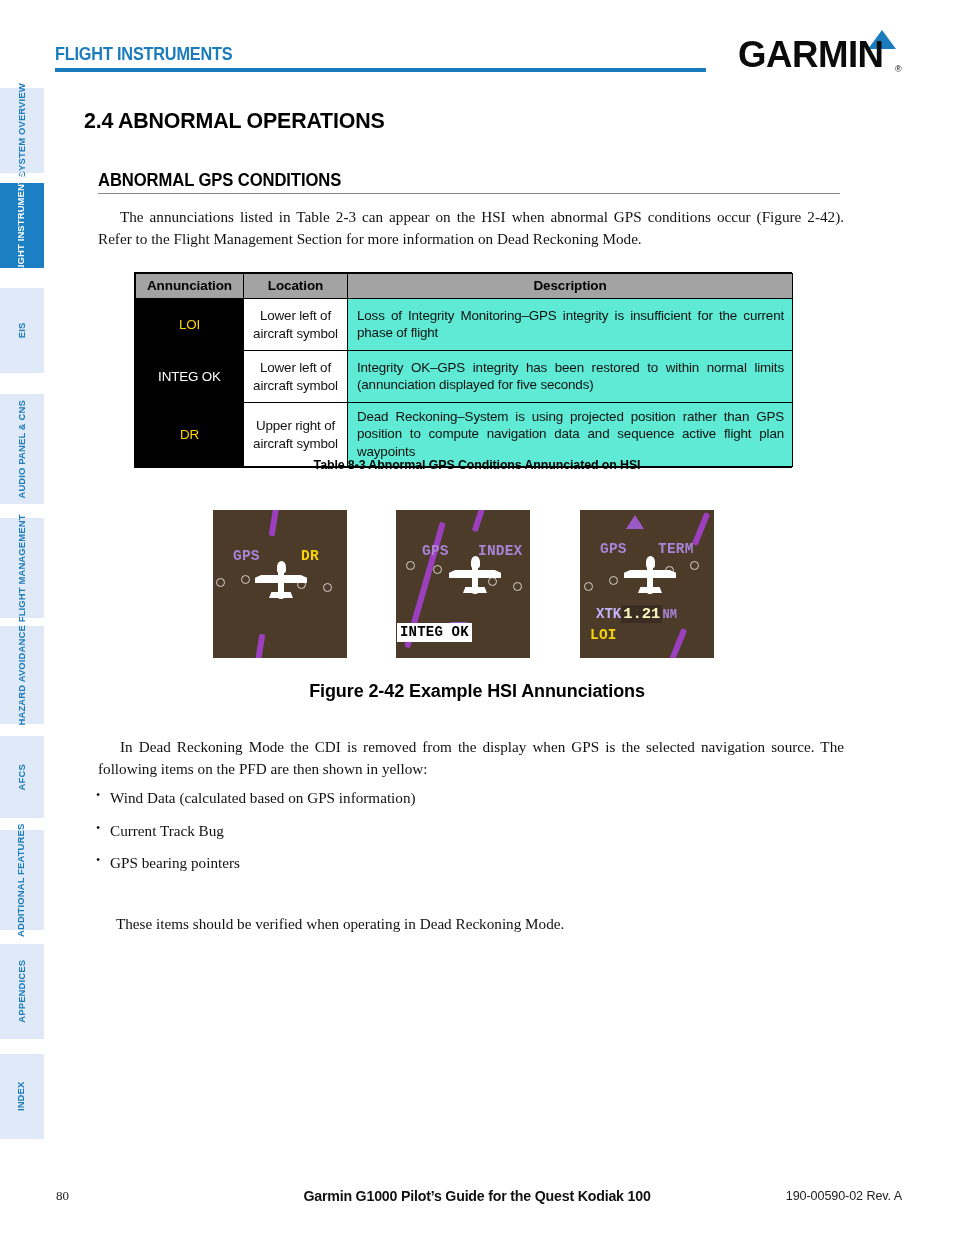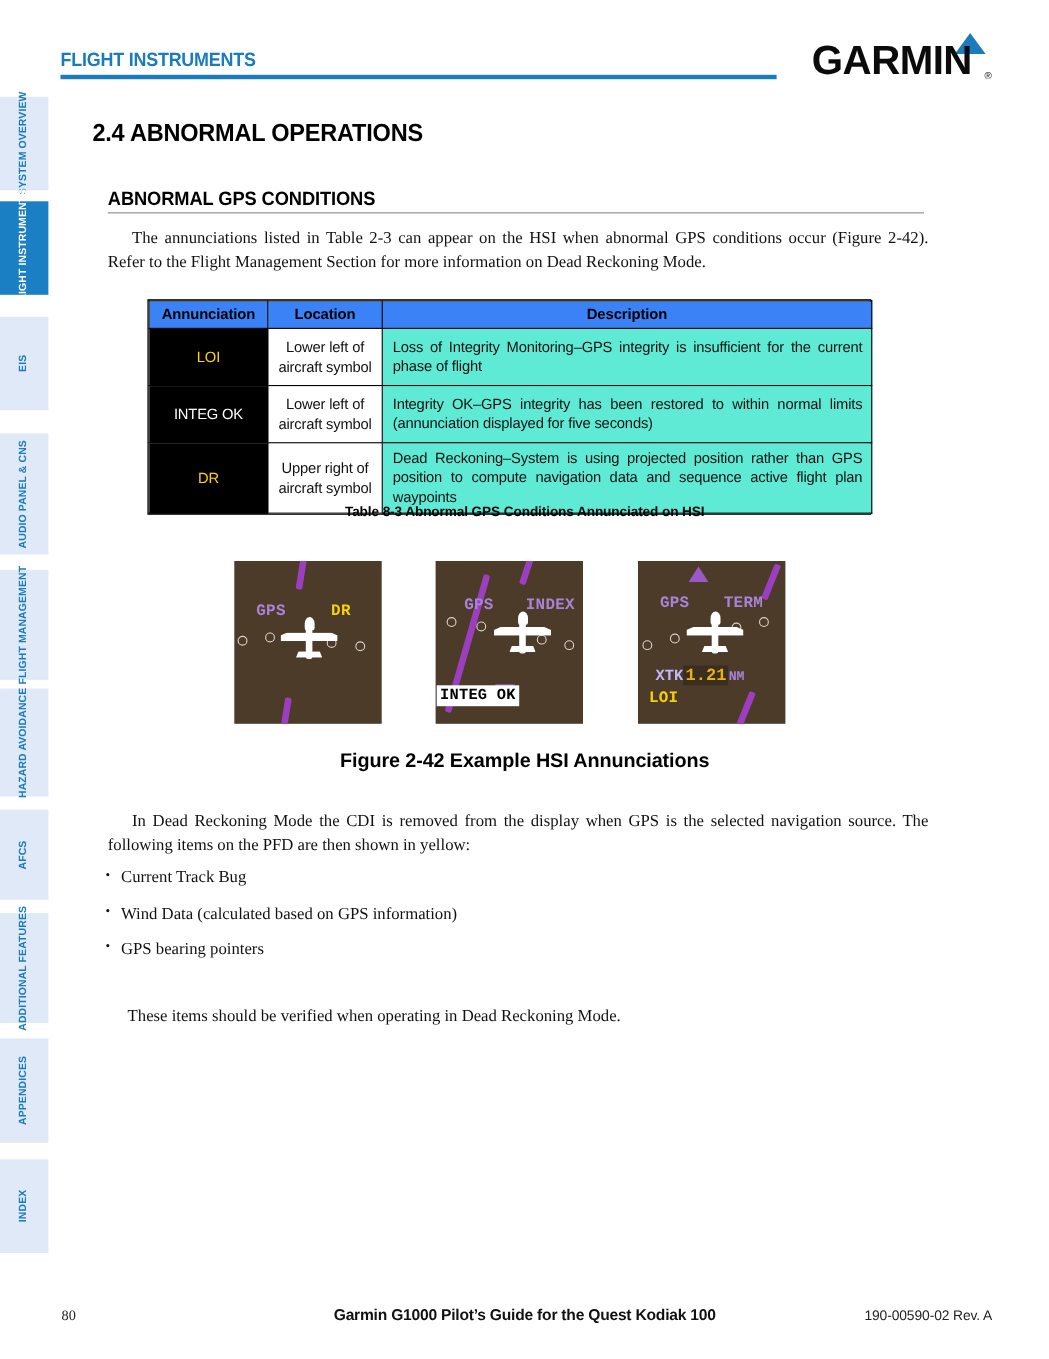--- a/index.html
+++ b/index.html
@@ -169,21 +169,21 @@
     width: 658px;
     border: 1px solid #000;
     border-collapse: collapse;
   }
   table.gps-table {
     border-collapse: collapse;
     width: 658px;
     font-family: "Liberation Sans", sans-serif;
   }
   table.gps-table th {
-    background: #3b82f6;
+    background: #a3a3a3;
     border: 1px solid #000;
     font-size: 13.5px;
     font-weight: bold;
     padding: 4px 4px 5px 4px;
     color: #000;
     text-align: center;
     letter-spacing: -0.1px;
   }
   table.gps-table td {
     border: 1px solid #000;
@@ -298,21 +298,21 @@
     font-size: 14px;
   }
   .xtk-box {
     position: absolute;
     font-family: "Liberation Mono", monospace;
     font-size: 14px; font-weight: bold;
     white-space: nowrap;
   }
   .xtk-box .xtk-lbl { color:#c4b5fd; }
   .xtk-box .xtk-val {
-    color:#eab308; background:#3a2e22;
+    color:#fef9c3; background:#3a2e22;
     padding: 0 2px;
     font-size: 15.5px;
   }
   .xtk-box .xtk-unit { color:#a983d6; font-size: 12px; }
 
   .magline {
     position: absolute;
     background: #9b3fbf;
     border-radius: 2px;
   }
@@ -499,22 +499,22 @@
       </div>
       <div class="lbl yellow" style="left:10px; top:117px;">LOI</div>
     </div>
   </div>
 
   <div class="figure-caption">Figure 2-42  Example HSI Annunciations</div>
 
   <p class="body-para para-2">In Dead Reckoning Mode the CDI is removed from the display when GPS is the selected navigation source. The following items on the PFD are then shown in yellow:</p>
 
   <ul class="bullets">
+    <li>Wind Data (calculated based on GPS information)</li>
     <li>Current Track Bug</li>
-    <li>Wind Data (calculated based on GPS information)</li>
     <li>GPS bearing pointers</li>
   </ul>
 
   <p class="body-para para-3">These items should be verified when operating in Dead Reckoning Mode.</p>
 </div>
 
 <div class="footer">
   <div class="footer-page">80</div>
   <div class="footer-center">Garmin G1000 Pilot’s Guide for the Quest Kodiak 100</div>
   <div class="footer-right">190-00590-02  Rev. A</div>

